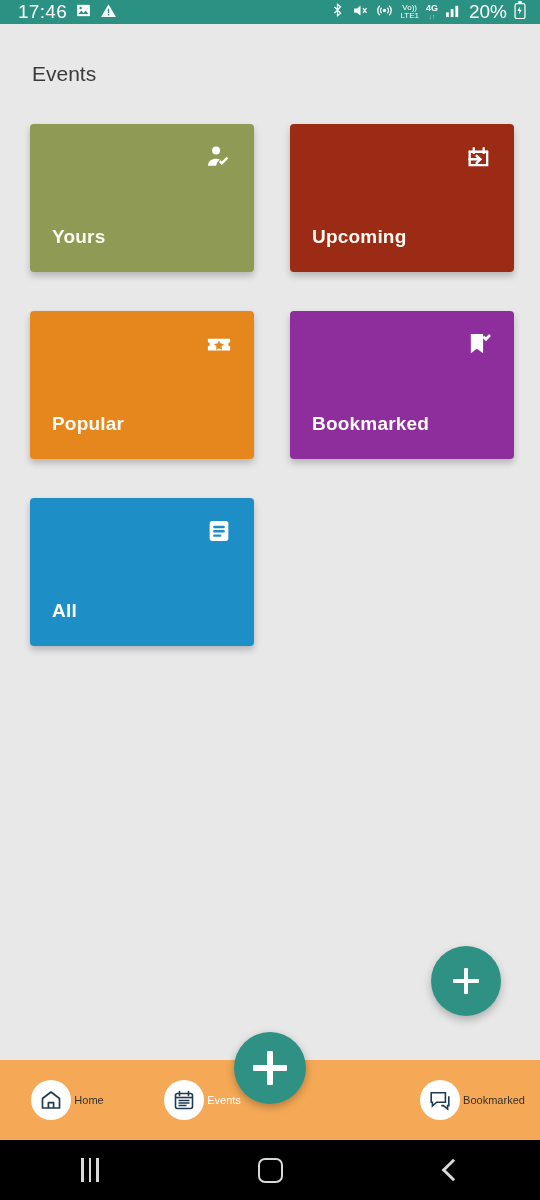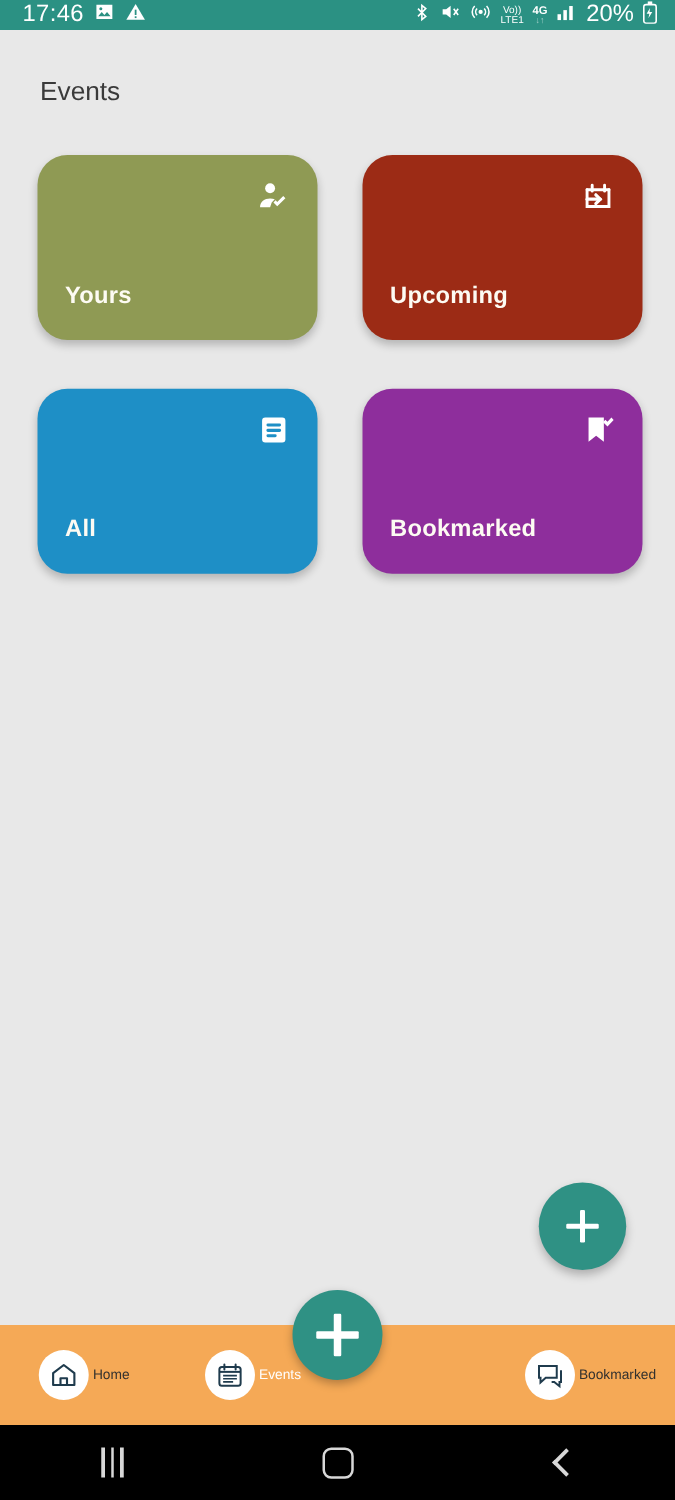--- a/index.html
+++ b/index.html
@@ -62,21 +62,21 @@
     position:absolute; top:86px; left:30px;
     width:484px;
     display:grid;
     grid-template-columns:224px 224px;
     column-gap:36px;
     row-gap:39px;
   }
   .card {
     position:relative;
     height:148px;
-    border-radius:24px;
+    border-radius:4px;
     box-shadow:0 4px 7px rgba(0,0,0,0.22);
     text-align:right;
   }
   .card-icon {
     position:absolute; top:18px; right:20px;
     width:30px; height:30px;
     display:flex; align-items:center; justify-content:center;
   }
   .card-icon svg { display:block; }
   .card-label {
@@ -264,41 +264,50 @@
             <path d="M4 7.5V19h15V7.5"></path>
             <path d="M4 7.5h15"></path>
             <path d="M7.5 4.5v4M16 4.5v4"></path>
             <path d="M4 14h9" stroke-width="2.2"></path>
             <path d="M10 11l3 3-3 3" stroke-width="2.2"></path>
           </svg>
         </div>
         <div class="card-label">Upcoming</div>
       </div>
 
+      <div class="card" style="background:#e5871c">
+        <div class="card-icon">
+          <svg width="28" height="28" viewBox="0 0 24 24">
+            <path d="M2.5 7.5h19v3.1a1.7 1.7 0 000 3.4v3.5h-19V14a1.7 1.7 0 000-3.4V7.5z" fill="#ffffff"></path>
+            <path d="M12 8.9l1.3 2.7 3 .4-2.2 2.1.5 3-2.6-1.4-2.6 1.4.5-3-2.2-2.1 3-.4z" fill="#e5871c"></path>
+          </svg>
+        </div>
+        <div class="card-label">Popular</div>
+      </div>
+
+      <div class="card" style="background:#8e2e9c">
+        <div class="card-icon">
+          <svg width="28" height="28" viewBox="0 0 24 24">
+            <path d="M5 3.5h10.5v16.5L10.2 16 5 20z" fill="#ffffff"></path>
+            <path d="M15 6.6l3 3 4.2-4.5-1.5-1.6L18 6.3l-1.5-1.4z" fill="#ffffff"></path>
+          </svg>
+        </div>
+        <div class="card-label">Bookmarked</div>
+      </div>
 
       <div class="card" style="background:#1e8fc6">
         <div class="card-icon">
           <svg width="28" height="28" viewBox="0 0 24 24">
             <rect x="4" y="3.5" width="16" height="17" rx="2.2" fill="#ffffff"></rect>
             <rect x="7" y="7.5" width="10" height="2.1" rx="1" fill="#1e8fc6"></rect>
             <rect x="7" y="11.2" width="10" height="2.1" rx="1" fill="#1e8fc6"></rect>
             <rect x="7" y="14.9" width="7" height="2.1" rx="1" fill="#1e8fc6"></rect>
           </svg>
         </div>
         <div class="card-label">All</div>
-      </div>
-
-      <div class="card" style="background:#8e2e9c">
-        <div class="card-icon">
-          <svg width="28" height="28" viewBox="0 0 24 24">
-            <path d="M5 3.5h10.5v16.5L10.2 16 5 20z" fill="#ffffff"></path>
-            <path d="M15 6.6l3 3 4.2-4.5-1.5-1.6L18 6.3l-1.5-1.4z" fill="#ffffff"></path>
-          </svg>
-        </div>
-        <div class="card-label">Bookmarked</div>
       </div>
 
     </div>
   </div>
 
   <div class="fab-side">
     <span style="position:relative;width:26px;height:26px;display:block;">
       <i class="plus-h" style="top:11.25px;left:0;"></i>
       <i class="plus-v" style="left:11.25px;top:0;"></i>
     </span>

